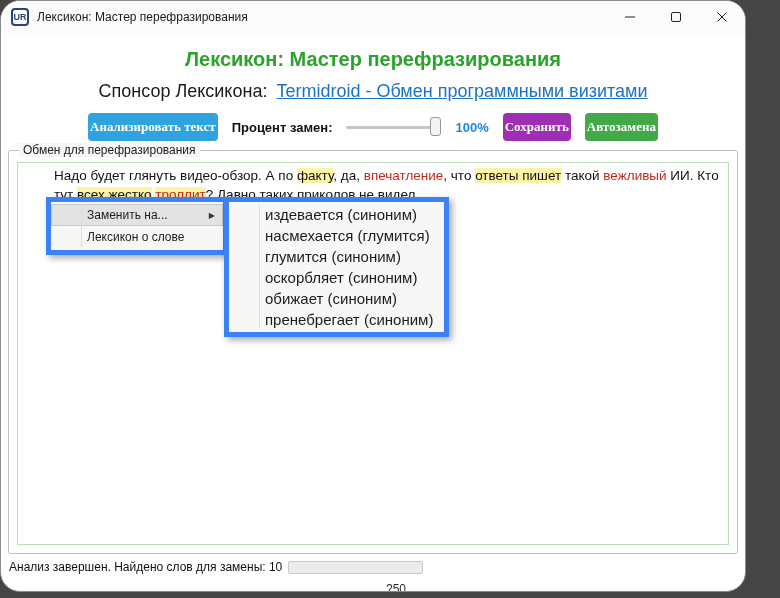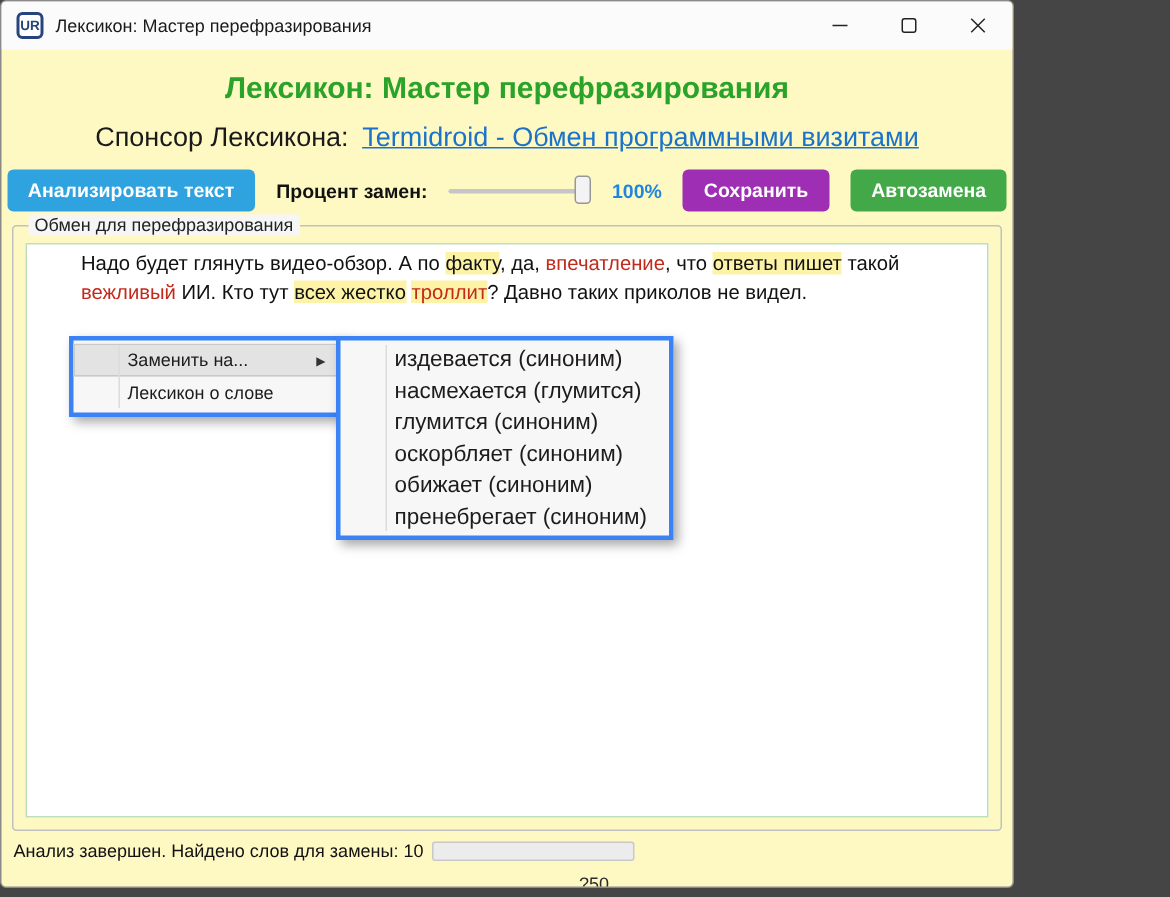--- a/index.html
+++ b/index.html
@@ -3,22 +3,22 @@
 <meta charset="utf-8">
 <style>
   html,body{margin:0;padding:0;}
   body{
     width:780px;height:598px;overflow:hidden;position:relative;
     background:#454545;
     font-family:"Liberation Sans","DejaVu Sans",sans-serif;
     cursor:default;
   }
   .window{
-    position:absolute;left:0;top:0;width:676px;height:592px;
-    background:#fef9c3;border:1px solid #8a8a8a;border-radius:4px;
+    position:absolute;left:0;top:0;width:746px;height:592px;
+    background:#ffffff;border:1px solid #8a8a8a;border-radius:20px;
     overflow:hidden;box-sizing:border-box;
   }
   
   .titlebar{height:32px;display:flex;align-items:center;background:#fbfbfb;}
   .app-icon{
     width:18px;height:18px;margin:0 8px 0 10px;flex:0 0 auto;
     border:2px solid #27457c;border-radius:4px;background:#fff;
     color:#27457c;font-weight:bold;font-size:9px;line-height:1;
     display:flex;align-items:center;justify-content:center;box-sizing:border-box;
   }
@@ -32,21 +32,21 @@
     font-weight:bold;color:var(--heading-green,#2aa32a);
   }
   .sponsor{margin-top:8px;text-align:center;font-size:18px;color:#1a1a1a;}
   .sponsor-link{color:var(--link-blue,#1a73c9);text-decoration:underline;margin-left:4px;}
   
   .toolbar{
     margin-top:10px;display:flex;align-items:center;justify-content:center;gap:14px;height:30px;
   }
   .btn{
     border:none;border-radius:4px;color:#fff;font-weight:bold;font-size:13px;
-    padding:6px 14px;font-family:Liberation Sans, sans-serif;cursor:pointer;line-height:1.2;
+    padding:6px 2px;font-family:Liberation Serif, serif;cursor:pointer;line-height:1.2;
   }
   .btn.analyze{background:var(--analyze-blue,#2fa3e0);}
   .btn.auto{background:var(--autoreplace-green,#43a948);}
   .btn.save{background:var(--save-purple,#9e2fb5);}
   .percent-label{font-weight:bold;font-size:13px;color:#111;}
   .slider{position:relative;width:95px;height:20px;}
   .slider-track{position:absolute;left:0;right:0;top:9px;height:3px;background:#c6c6c6;border-radius:2px;}
   .slider-thumb{
     position:absolute;top:0;width:11px;height:19px;box-sizing:border-box;
     background:#f3f3f3;border:1px solid #979797;border-radius:3px;
@@ -65,22 +65,22 @@
     position:absolute;left:8px;right:8px;top:11px;bottom:8px;
     background:#fff;border:1px solid #bedebe;box-sizing:border-box;overflow:hidden;padding-left:31px;
   }
   .text-content{padding:3px 5px;font-size:13.5px;line-height:1.42;color:#111;}
   .seg-plain{}
   .seg-hl{background:var(--highlight-yellow,#fdf3a7);}
   .seg-red{color:var(--word-red,#c22a1c);}
   .seg-redhl{color:var(--word-red,#c22a1c);background:var(--highlight-yellow,#fdf3a7);}
   
   .context-menu,.submenu{
-    position:absolute;background:#f7f7f7;border:3px solid #3b82f6;
-    box-shadow:3px 3px 7px rgba(0,0,0,.35);padding:2px 0;box-sizing:border-box;margin-top:27px;
+    position:absolute;background:#f7f7f7;border:5px solid #3b82f6;
+    box-shadow:3px 3px 7px rgba(0,0,0,.35);padding:2px 0;box-sizing:border-box;
   }
   .context-menu{left:45px;top:196px;width:182px;z-index:9;}
   .submenu{left:223px;top:196px;width:225px;z-index:10;}
   .context-menu::before,.submenu::before{
     content:"";position:absolute;top:3px;bottom:3px;left:30px;width:1px;
     background:#dcdcdc;z-index:2;pointer-events:none;
   }
   .menu-item{
     height:22px;display:flex;align-items:center;
     padding:0 8px 0 36px;font-size:12px;color:#1c1c1c;white-space:nowrap;

